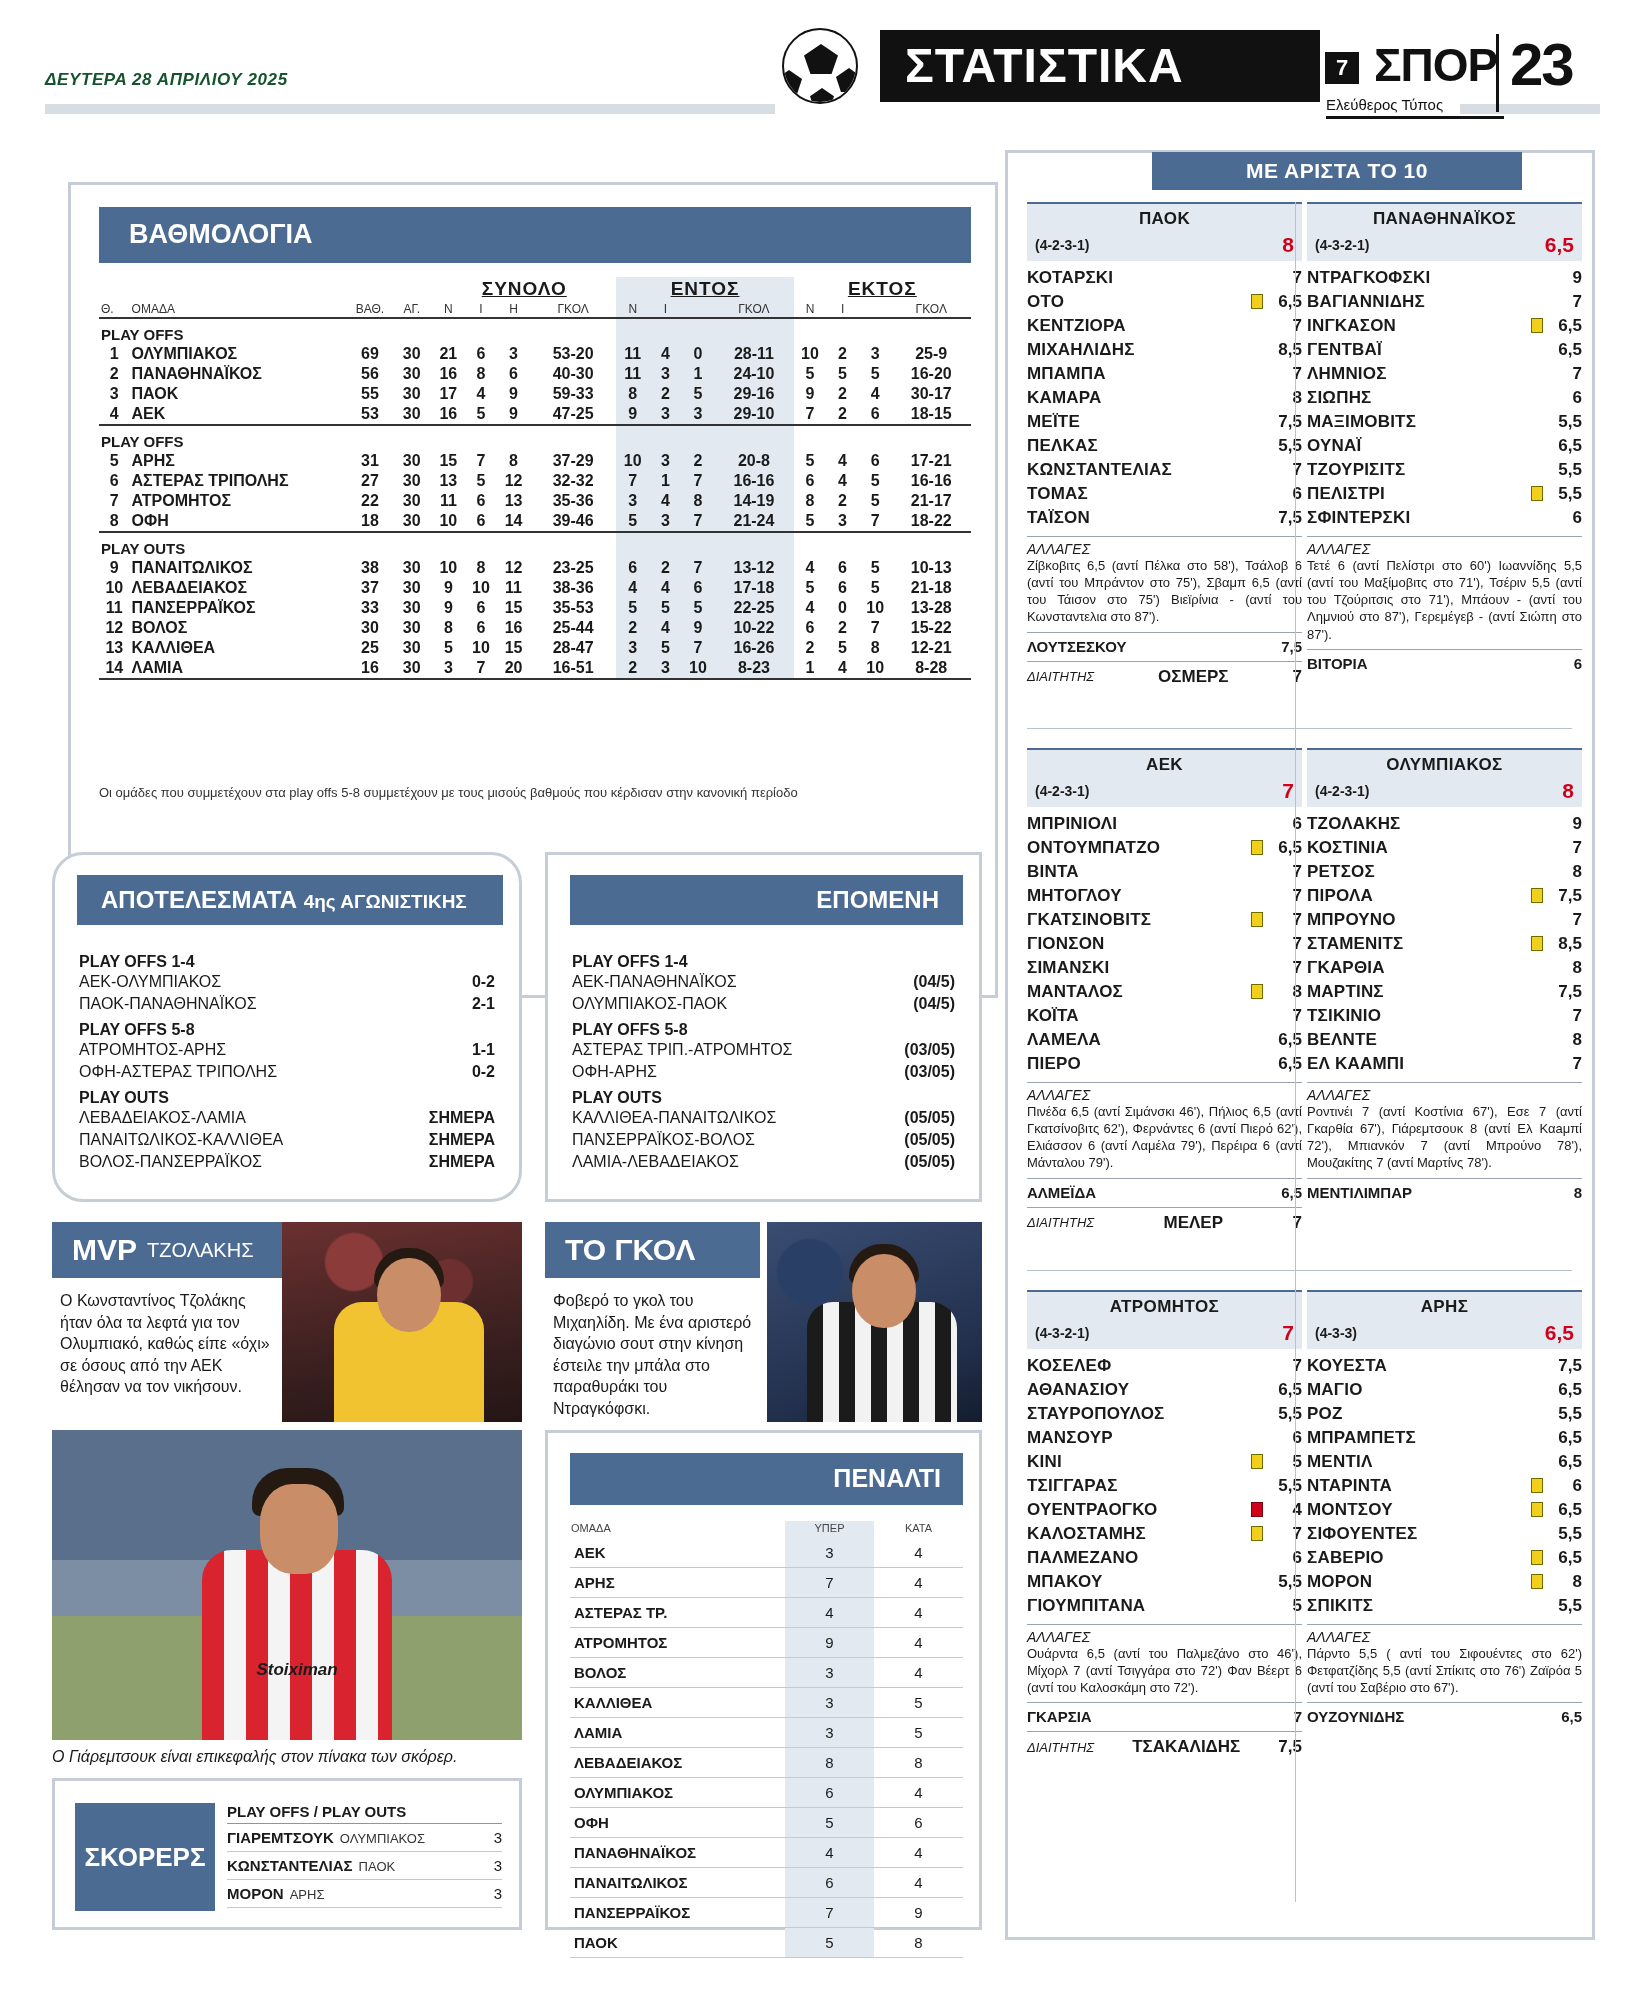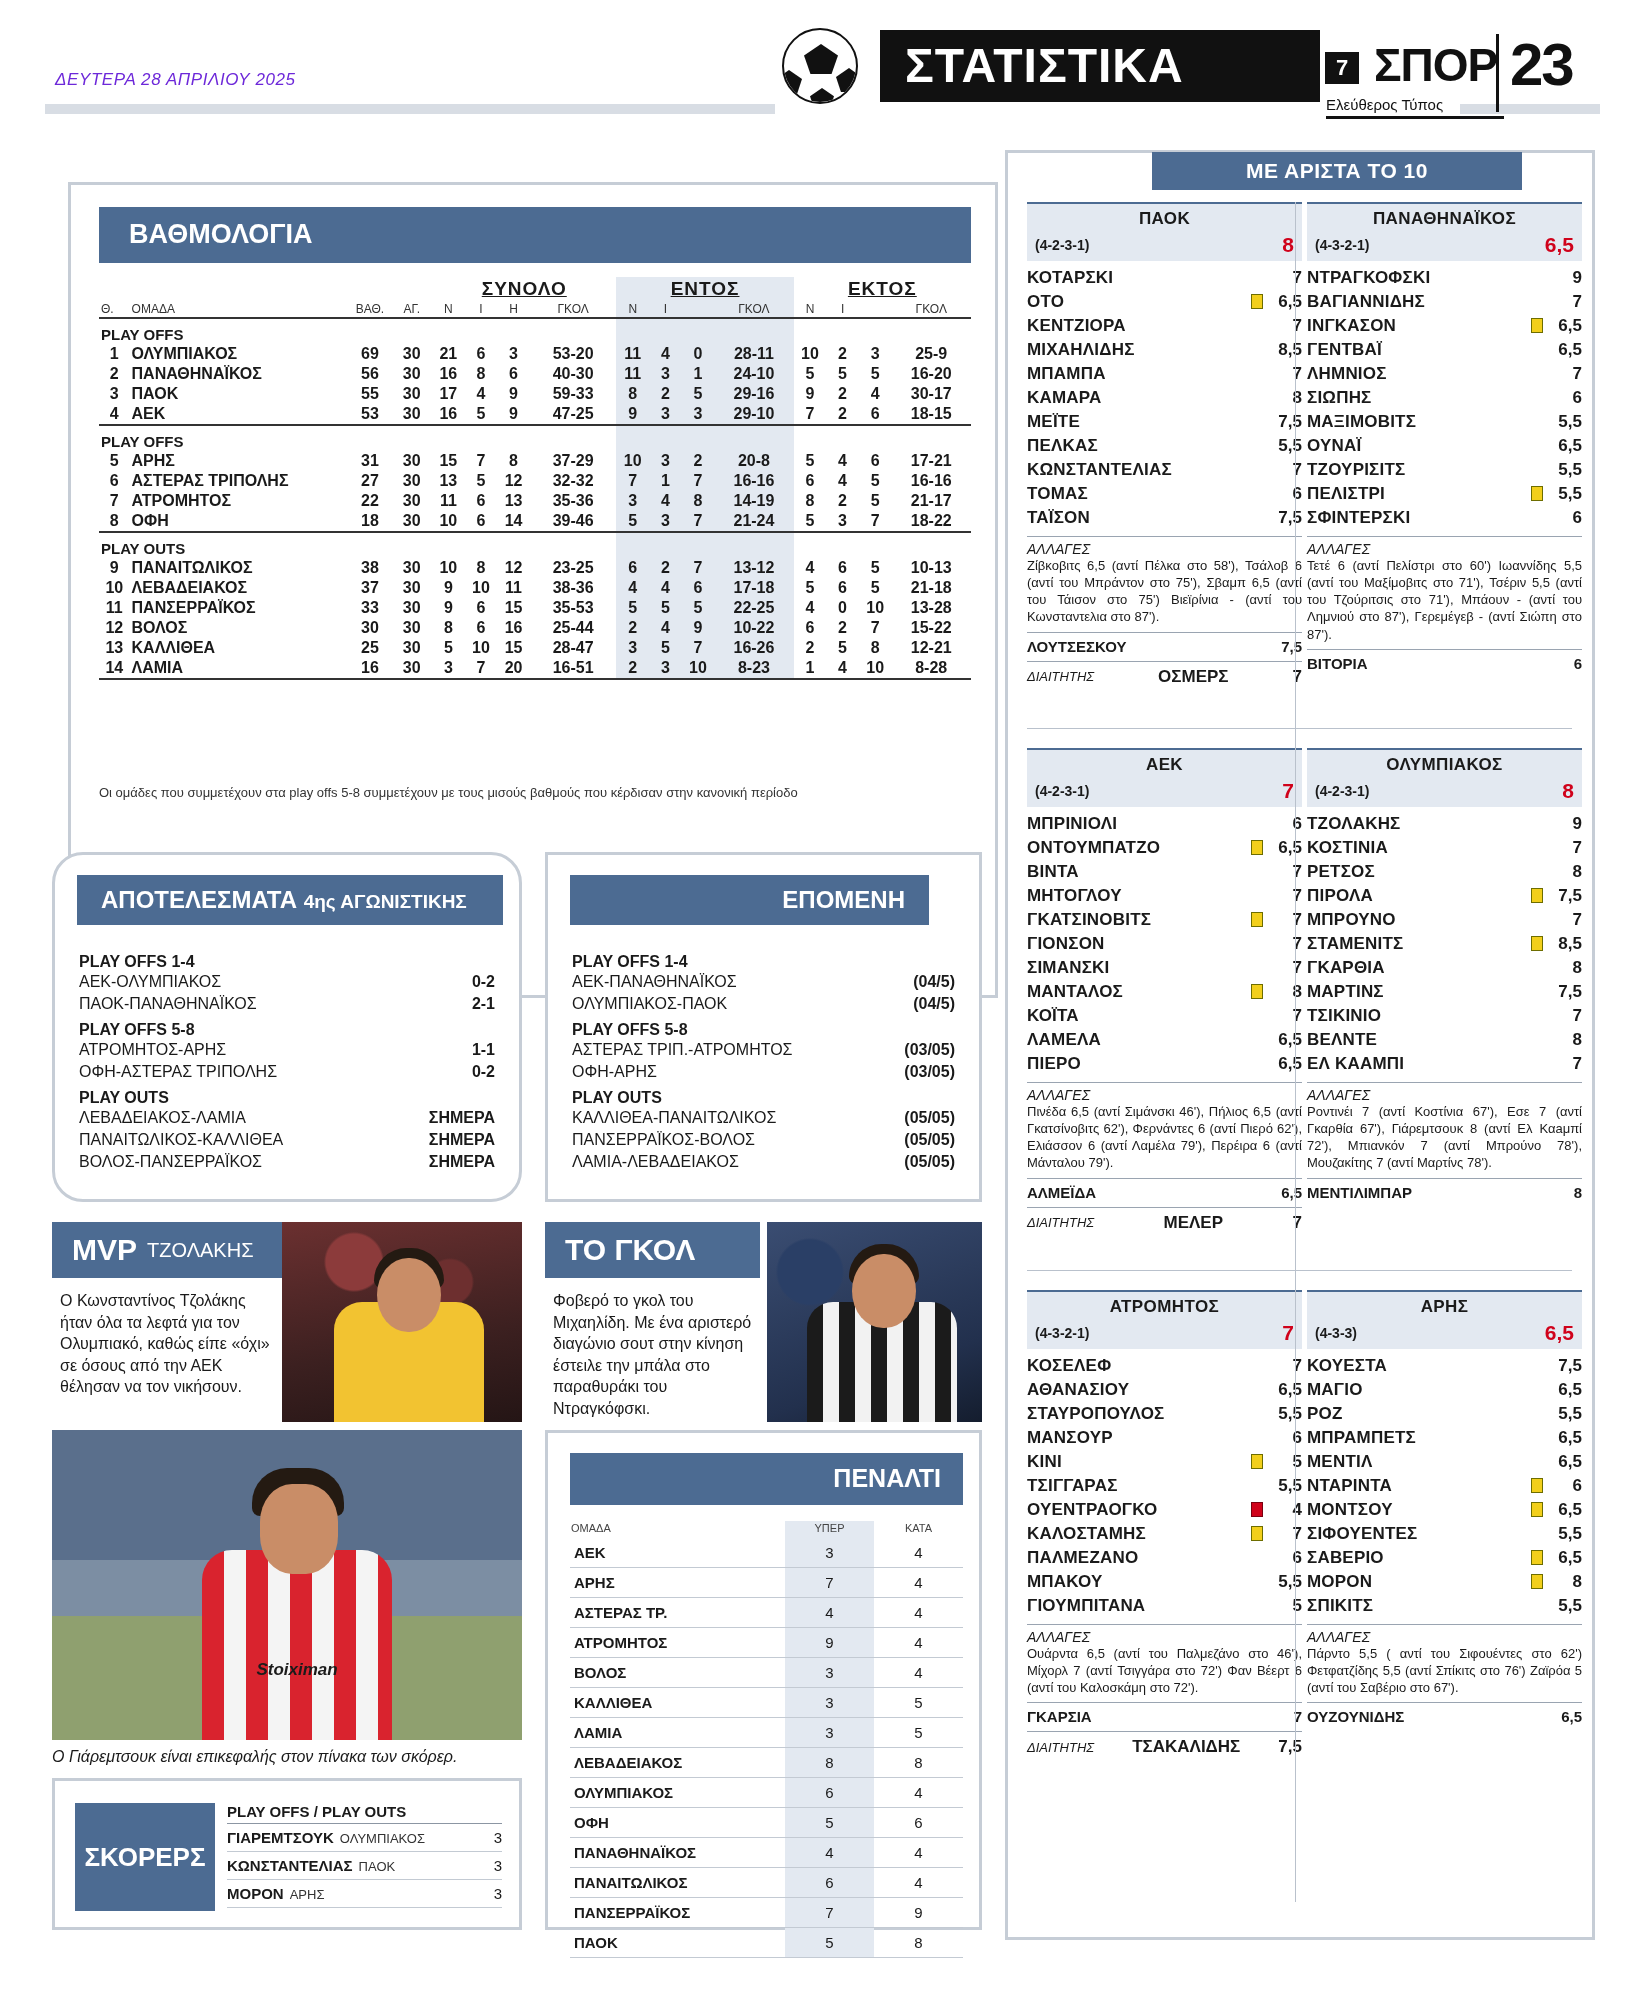--- a/index.html
+++ b/index.html
@@ -9,21 +9,21 @@
     background: #ffffff;
     font-family: "Liberation Sans", sans-serif;
     color: #1a1a1a;
     position: relative;
     overflow: hidden;
   }
   .page { position:relative; width:1643px; height:1994px; }
 
   
   .hdr { position:absolute; left:0; top:0; width:1643px; height:118px; }
-  .hdr-date { position:absolute; left:55px; top:70px; font-size:17px; font-style:italic; font-weight:normal; letter-spacing:.6px; color:#6d28d9; }
+  .hdr-date { position:absolute; left:45px; top:70px; font-size:17px; font-style:italic; font-weight:bold; letter-spacing:.6px; color:#14532d; }
   .hdr-rule-left { position:absolute; left:45px; top:104px; width:730px; height:10px; background:#d8dde4; }
   .hdr-rule-right { position:absolute; left:1460px; top:104px; width:140px; height:10px; background:#d8dde4; }
   .ball { position:absolute; left:782px; top:28px; width:76px; height:76px; border-radius:50%;
           background:#ffffff; border:2px solid #111; overflow:hidden; }
   .ball:before { content:""; position:absolute; left:20px; top:14px; width:34px; height:30px; background:#111;
                  clip-path: polygon(50% 0%, 100% 38%, 81% 100%, 19% 100%, 0% 38%); }
   .ball:after { content:""; position:absolute; left:-8px; top:40px; width:26px; height:24px; background:#111;
                 clip-path: polygon(50% 0%, 100% 38%, 81% 100%, 19% 100%, 0% 38%); }
   .ball .b3 { position:absolute; right:-6px; top:38px; width:26px; height:24px; background:#111;
               clip-path: polygon(50% 0%, 100% 38%, 81% 100%, 19% 100%, 0% 38%); }
@@ -531,21 +531,21 @@
           <span class="score">ΣΗΜΕΡΑ</span>
         </div>
         <div class="fxrow">
           <span>ΒΟΛΟΣ-ΠΑΝΣΕΡΡΑΪΚΟΣ</span>
           <span class="score">ΣΗΜΕΡΑ</span>
         </div>
       </div>
   </div>
 
   <div class="panel" id="nextfix">
-    <div class="inbar" style="width:359px">
+    <div class="inbar" style="width:393px">
       <span style="left:auto; right:24px;">ΕΠΟΜΕΝΗ</span>
     </div>
     <div class="fxlist" id="next-list">
         <div class="fxgrp">PLAY OFFS 1-4</div>
         <div class="fxrow">
           <span>ΑΕΚ-ΠΑΝΑΘΗΝΑΪΚΟΣ</span>
           <span class="date">(04/5)</span>
         </div>
         <div class="fxrow">
           <span>ΟΛΥΜΠΙΑΚΟΣ-ΠΑΟΚ</span>

